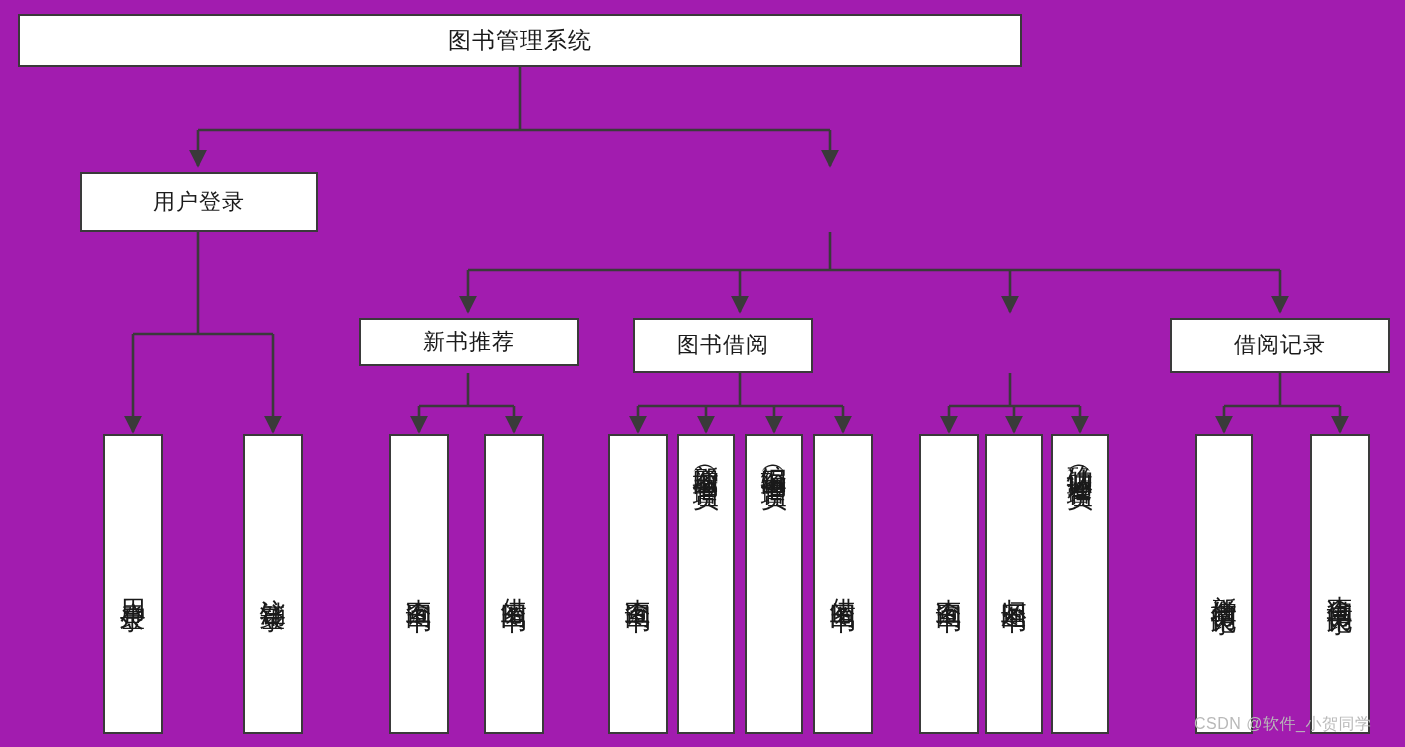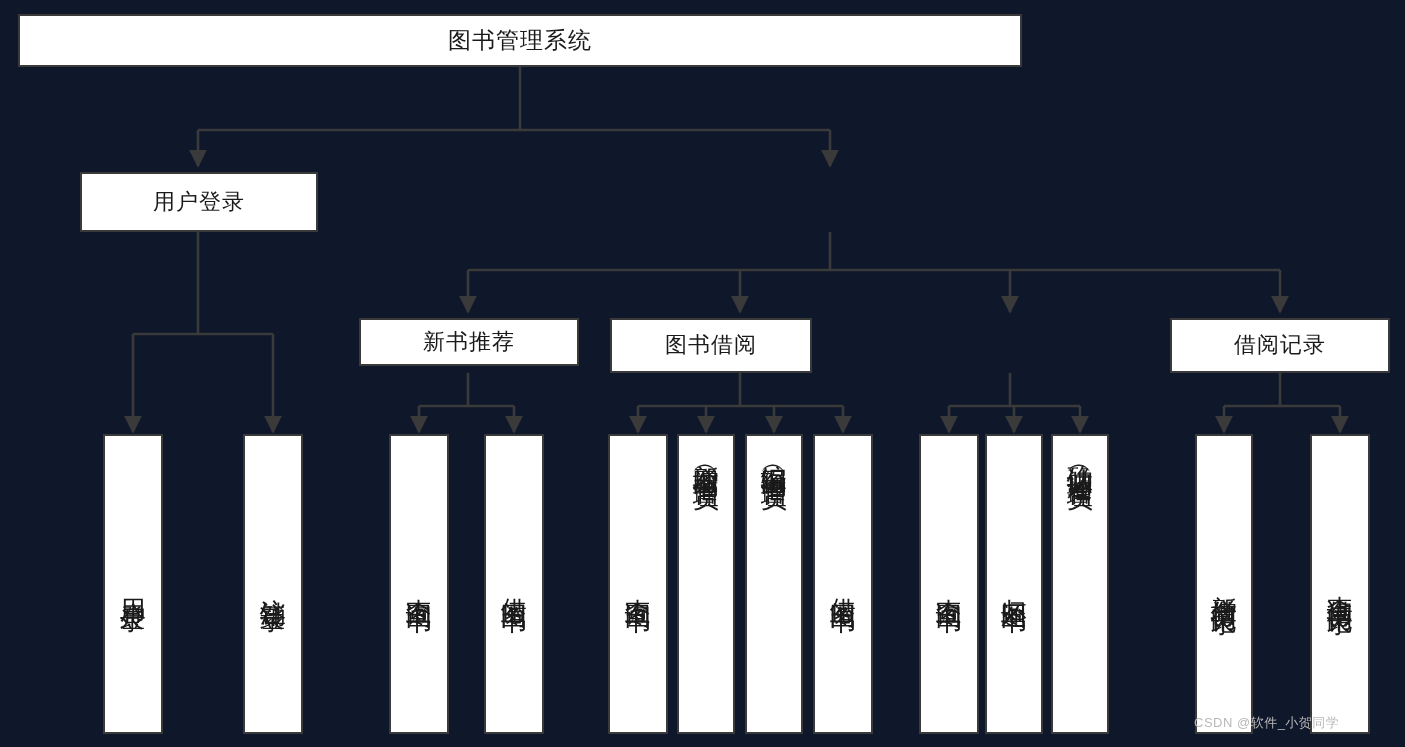--- a/index.html
+++ b/index.html
@@ -7,21 +7,21 @@
     padding: 0;
     background: #ffffff;
   }
   body {
     font-family: "Liberation Sans", "DejaVu Sans", sans-serif;
   }
   #canvas {
     position: relative;
     width: 1405px;
     height: 747px;
-    background: #0f172a;
+    background: #a21caf;
     overflow: hidden;
   }
   svg.wires {
     position: absolute;
     left: 0;
     top: 0;
     width: 1405px;
     height: 747px;
     pointer-events: none;
   }
@@ -62,21 +62,21 @@
     white-space: nowrap;
   }
   .node.vert.centered {
     align-items: center;
     padding-top: 0;
   }
   .watermark {
     position: absolute;
     left: 1194px;
     top: 714px;
-    font-size: 13px;
+    font-size: 16px;
     color: #b9b9b9;
     white-space: nowrap;
     letter-spacing: 0.5px;
   }
 </style>
 </head>
 <body>
 
 <div id="canvas">
 
@@ -136,21 +136,21 @@
 
   <div class="node horiz" style="left:80px; top:172px; width:238px; height:60px;">
     <span class="label">用户登录</span>
   </div>
 
 
   <div class="node horiz" style="left:359px; top:318px; width:220px; height:48px;">
     <span class="label">新书推荐</span>
   </div>
 
-  <div class="node horiz" style="left:610px; top:318px; width:202px; height:55px;">
+  <div class="node horiz" style="left:633px; top:318px; width:180px; height:55px;">
     <span class="label">图书借阅</span>
   </div>
 
 
   <div class="node horiz" style="left:1170px; top:318px; width:220px; height:55px;">
     <span class="label">借阅记录</span>
   </div>
 
   <div class="node vert centered" style="left:103px; top:434px; width:60px; height:300px;">
     <span class="label">用户登录</span>

